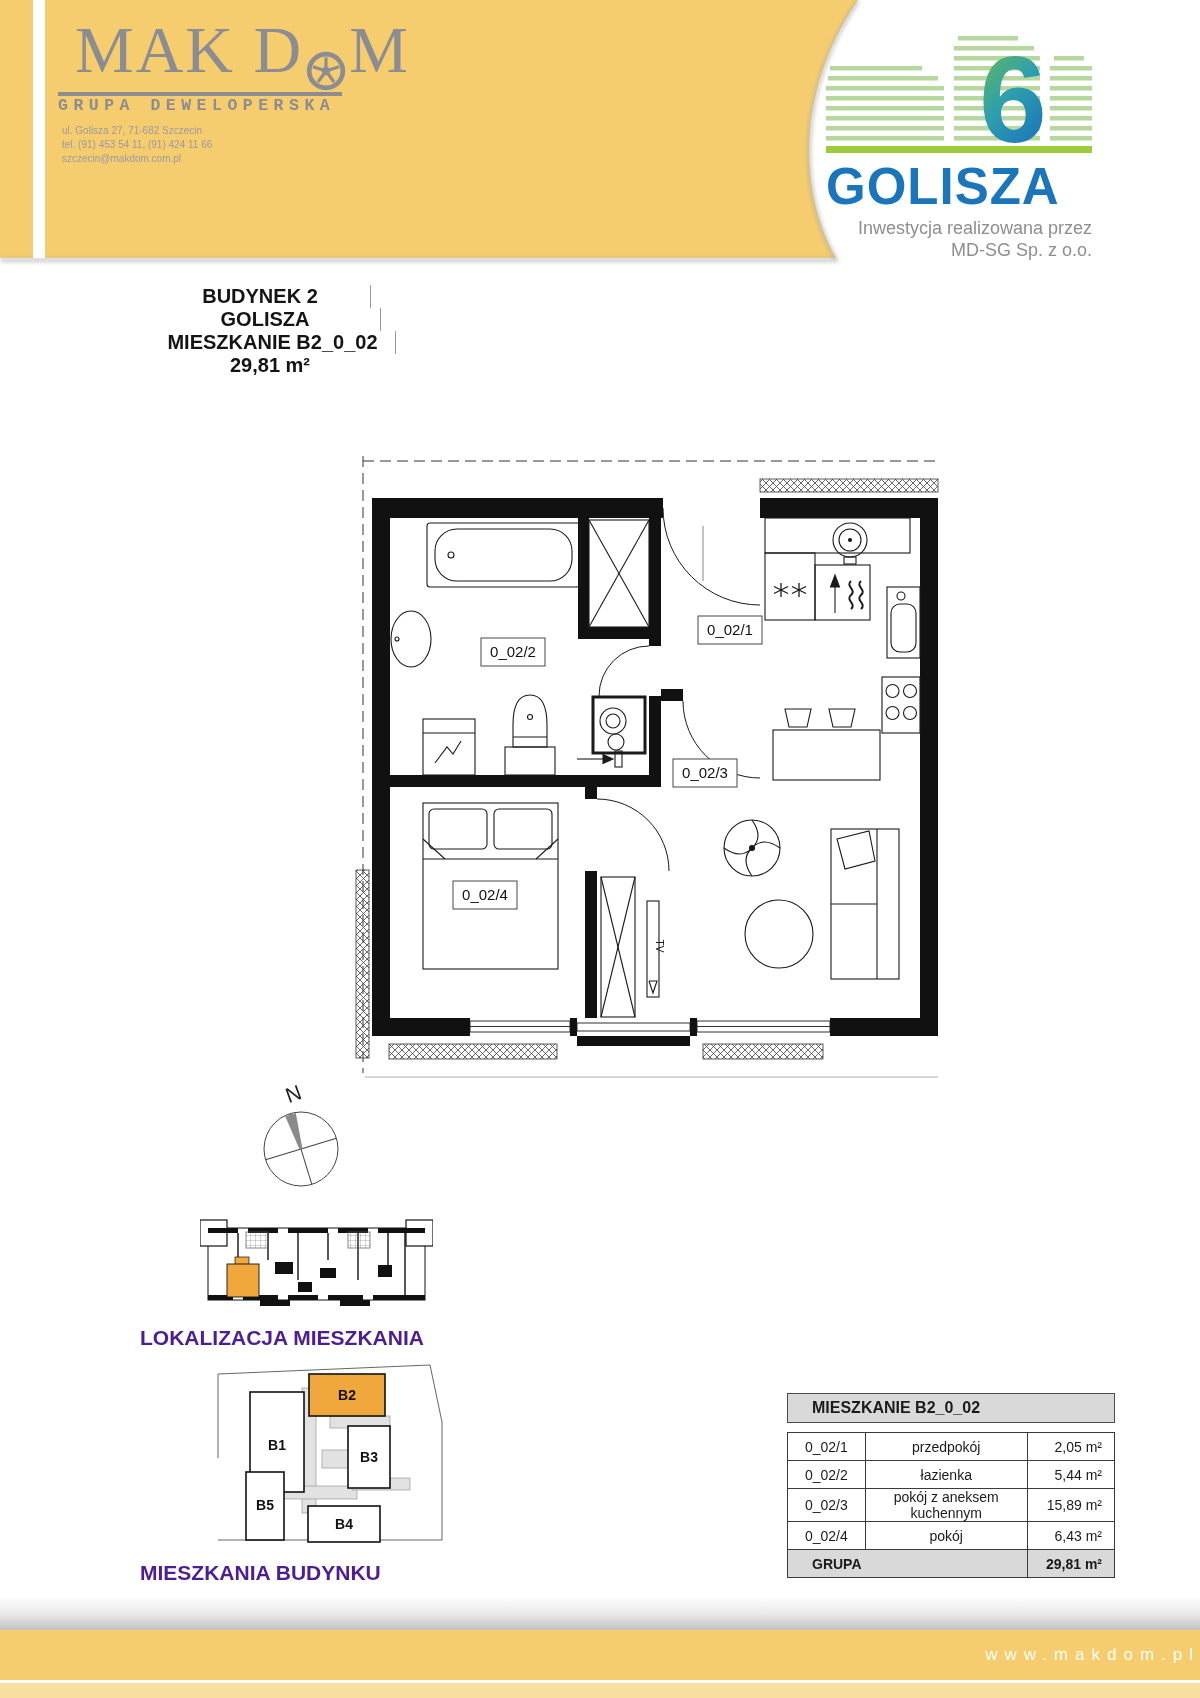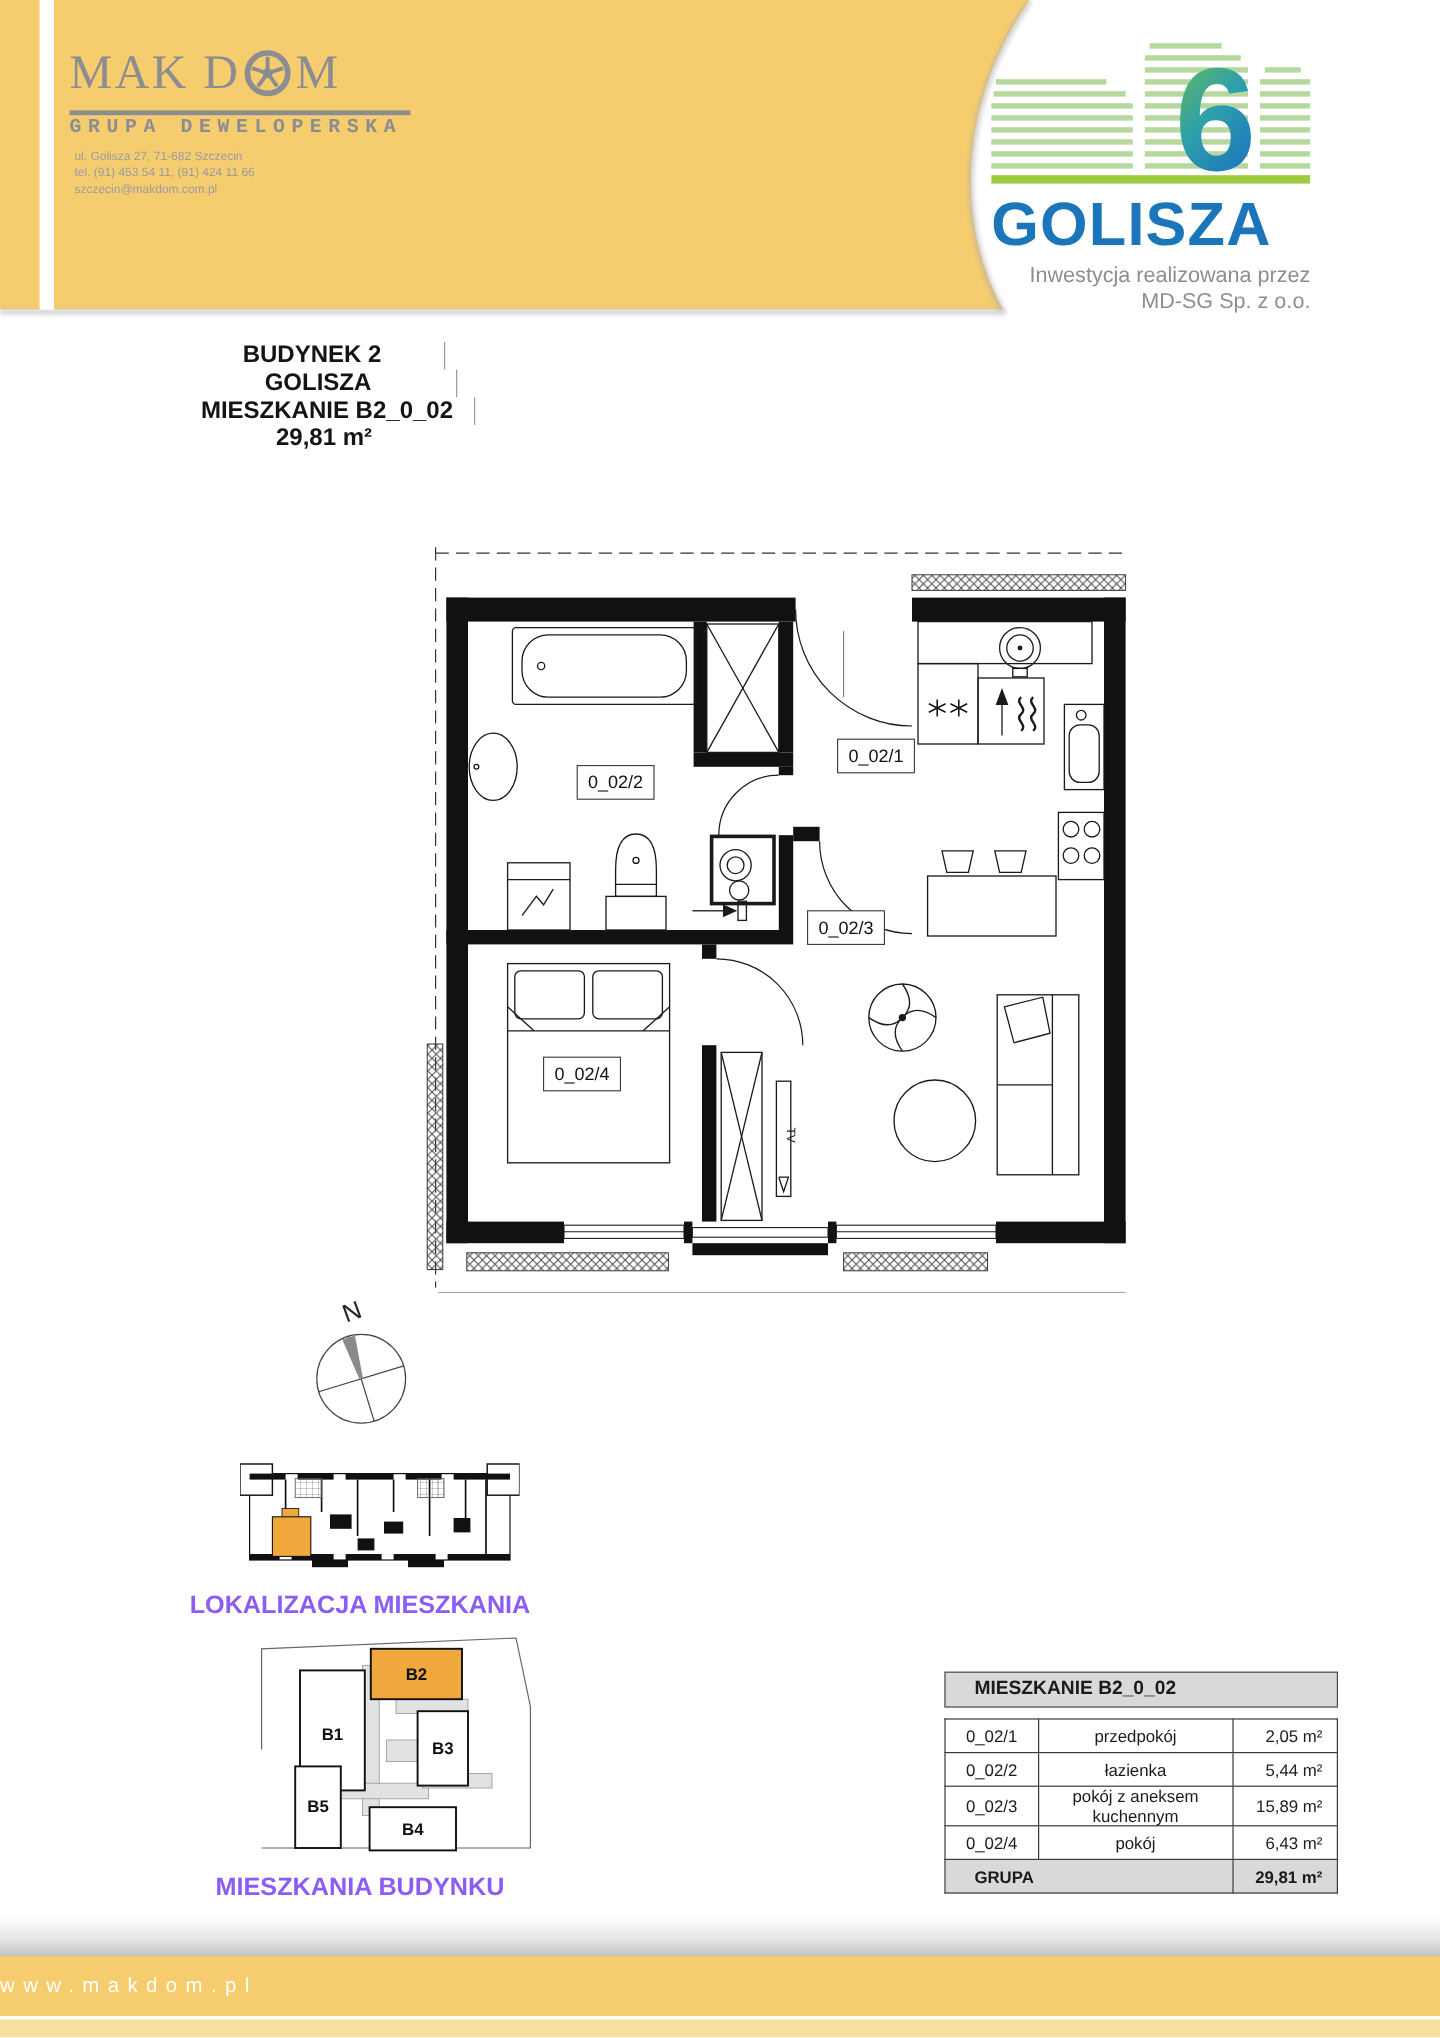--- a/index.html
+++ b/index.html
@@ -5,59 +5,59 @@
   html,body{margin:0;padding:0;background:#fff;}
   body{font-family:"Liberation Sans",sans-serif;color:#1b1b1b;}
   .page{position:relative;width:1200px;height:1698px;background:#fff;overflow:hidden;margin:0 auto;}
   .abs{position:absolute;}
 
   
   .hdr-yellow{left:0;top:0;width:1200px;height:258px;background:#F6CD6E;z-index:0;}
   .hdr-wave{left:0;top:0;z-index:1;}
   .hdr-stripe{left:33px;top:0;width:12px;height:258px;background:#fff;z-index:2;}
   .makdom{left:58px;top:30px;z-index:3;color:#8C8C93;}
-  .makdom-line1{font-family:"Liberation Serif",serif;font-size:40px;letter-spacing:2px;display:flex;align-items:center;height:58px;}
+  .makdom-line1{font-family:"Liberation Serif",serif;font-size:66px;letter-spacing:2px;display:flex;align-items:flex-end;height:58px;margin-left:17px;}
   .makdom-line1 .wheel{margin:0 2px -4px 2px;}
   .makdom-rule{width:284px;height:4px;background:#8C8C93;margin-top:4px;}
   .makdom-tagline{font-family:Liberation Mono, monospace;font-size:16.5px;font-weight:600;letter-spacing:5.5px;margin-top:0;}
   .makdom-address{font-size:10px;line-height:1.42;color:#9B9BA2;margin-top:9px;padding-left:4px;}
   .golisza{left:826px;top:32px;z-index:3;}
   .golisza-invest{text-align:right;color:#8E8E8E;font-size:18px;line-height:1.22;margin-top:2px;width:266px;}
 
   
   .infobar{left:150px;top:285px;width:935px;height:56px;display:flex;z-index:4;flex-direction:column;}
   .infobar .cell{display:flex;align-items:center;justify-content:center;font-size:20px;font-weight:bold;color:#141414;}
   .infobar .cell.b{border-right:1px solid #9a9a9a;}
   .c1{width:220px;} .c2{width:230px;} .c3{width:245px;} .c4{width:240px;}
 
   
   .plan{left:353px;top:441px;}
   .compass{left:262px;top:1086px;width:100px;height:104px;}
   .compass .n{position:absolute;left:24px;top:-4px;font-size:21px;transform:rotate(-20deg);color:#222;}
   .compass svg{position:absolute;left:0;top:24px;}
   .strip{left:200px;top:1210px;}
-  .caption{width:320px;text-align:center;font-weight:bold;font-size:21px;color:#8b5cf6;letter-spacing:0;}
+  .caption{width:320px;text-align:left;font-weight:bold;font-size:21px;color:#4c1d95;letter-spacing:0;}
   .cap1{left:140px;top:1326px;}
   .cap2{left:140px;top:1561px;}
   .sitemap{left:202px;top:1358px;}
 
   
   .tbl-title{left:787px;top:1393px;width:328px;height:30px;background:#D9D9D9;border:1px solid #4a4a4a;box-sizing:border-box;
     font-size:16px;font-weight:bold;line-height:28px;padding-left:24px;}
   .tbl{left:787px;top:1432px;width:328px;border-collapse:collapse;font-size:14px;}
   .tbl td{border:1px solid #3a3a3a;height:27px;padding:0;background:#fff;}
   .tbl .cid{width:80px;text-align:center;}
   .tbl .cname{width:170px;text-align:center;}
   .tbl .carea{width:78px;text-align:right;padding-right:12px;}
   .tbl .sum td{background:#D9D9D9;font-weight:bold;}
   .tbl .sum .slabel{text-align:left;padding-left:24px;}
 
   
   .foot-grad{left:0;top:1596px;width:1200px;height:34px;background:linear-gradient(180deg,#ffffff 0%,#e8e8e8 55%,#c2c2c2 100%);}
-  .foot-band{left:0;top:1630px;width:1200px;height:50px;background:#F6CD6E;display:flex;align-items:center;justify-content:flex-start;}
+  .foot-band{left:0;top:1630px;width:1200px;height:50px;background:#F6CD6E;display:flex;align-items:center;justify-content:flex-end;}
   .foot-url{color:#ffffff;font-size:17px;letter-spacing:7px;}
   .foot-strip{left:0;top:1680px;width:1200px;height:18px;background:#F9DF9F;border-top:3px solid #ffffff;box-sizing:border-box;}
 </style>
 </head>
 <body>
 
 <div class="page">
 
   <div class="abs hdr-yellow"></div>
 

